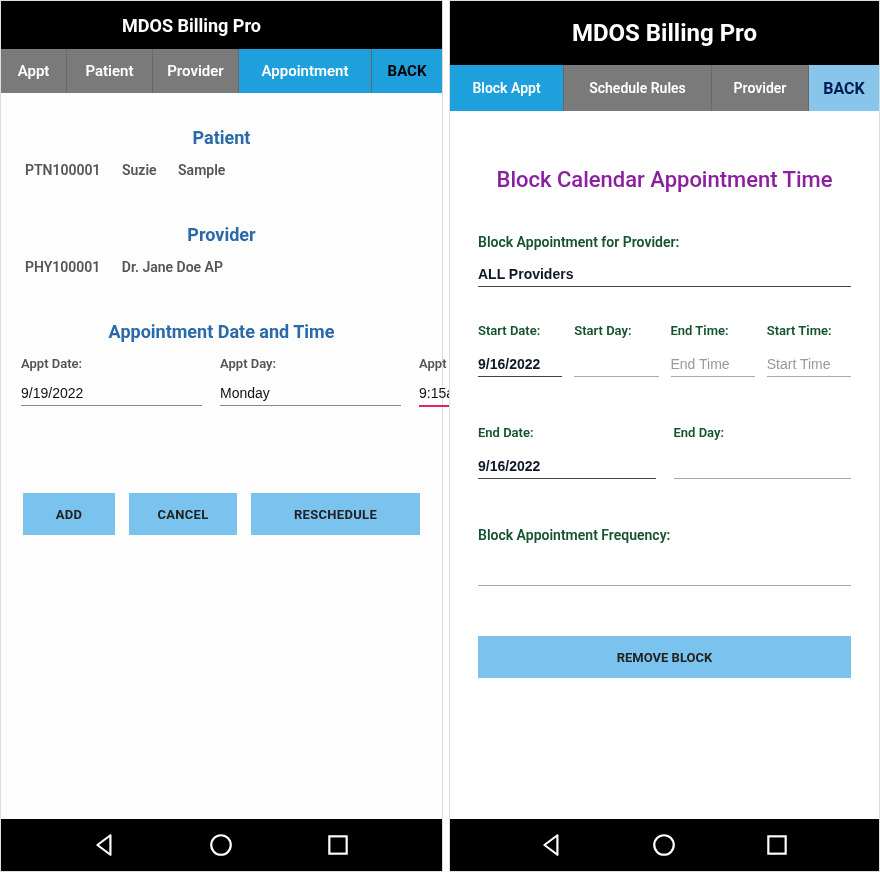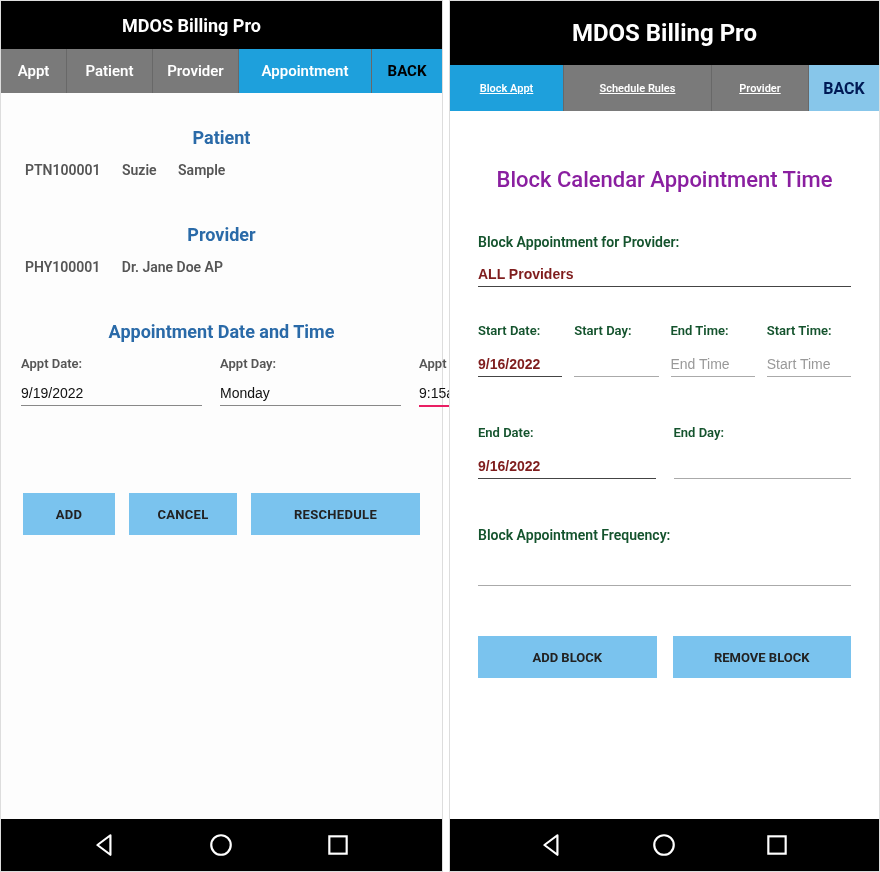--- a/index.html
+++ b/index.html
@@ -130,21 +130,21 @@
       justify-content: center;
       height: 42px;
       cursor: pointer;
       letter-spacing: 0.3px;
     }
     .btn.add { flex: 0 0 92px; }
     .btn.cancel { flex: 0 0 108px; }
     .btn.resched { flex: 1; }
 
     
-    .phone-right .tabs .tab { height: 46px; font-size: 11px; text-decoration: underline; }
+    .phone-right .tabs .tab { height: 46px; font-size: 14px; }
     .r-title {
       color: #8a1fa0;
       font-size: 22px;
       text-align: center;
       margin-top: 56px;
       margin-bottom: 42px;
       font-weight: 500;
     }
     .r-content { padding: 0 28px; }
     .r-label {
@@ -154,21 +154,21 @@
       margin-bottom: 12px;
     }
     .r-input {
       width: 100%;
       border: none;
       border-bottom: 1.5px solid #444;
       font-size: 14px;
       padding: 4px 0;
       background: transparent;
       outline: none;
-      color: #7f1d1d;
+      color: #0f172a;
       font-weight: 600;
     }
     .r-input.light { border-bottom-color: #aaa; font-weight: 400; }
     .r-grid4 {
       display: grid;
       grid-template-columns: 1fr 1fr 1fr 1fr;
       gap: 12px;
       margin-top: 36px;
     }
     .r-col { display: flex; flex-direction: column; }
@@ -330,21 +330,20 @@
         <input class="r-input light" value="" style="">
       </div>
     </div>
 
     <div class="r-freq">
       <div class="r-label" style="margin-bottom:18px">Block Appointment Frequency:</div>
       <input class="r-input light" value="" style="">
     </div>
 
     <div class="r-btn-row">
-      <div class="r-btn">ADD BLOCK</div>
       <div class="r-btn">REMOVE BLOCK</div>
     </div>
   </div>
 
   <div class="navbar">
     <div class="nav-icon">
       <svg width="26" height="26" viewBox="0 0 24 24">
           <path d="M17 3 L5 12 L17 21 Z" fill="none" stroke="#fff" stroke-width="2" stroke-linejoin="round"></path>
         </svg>
     </div>

